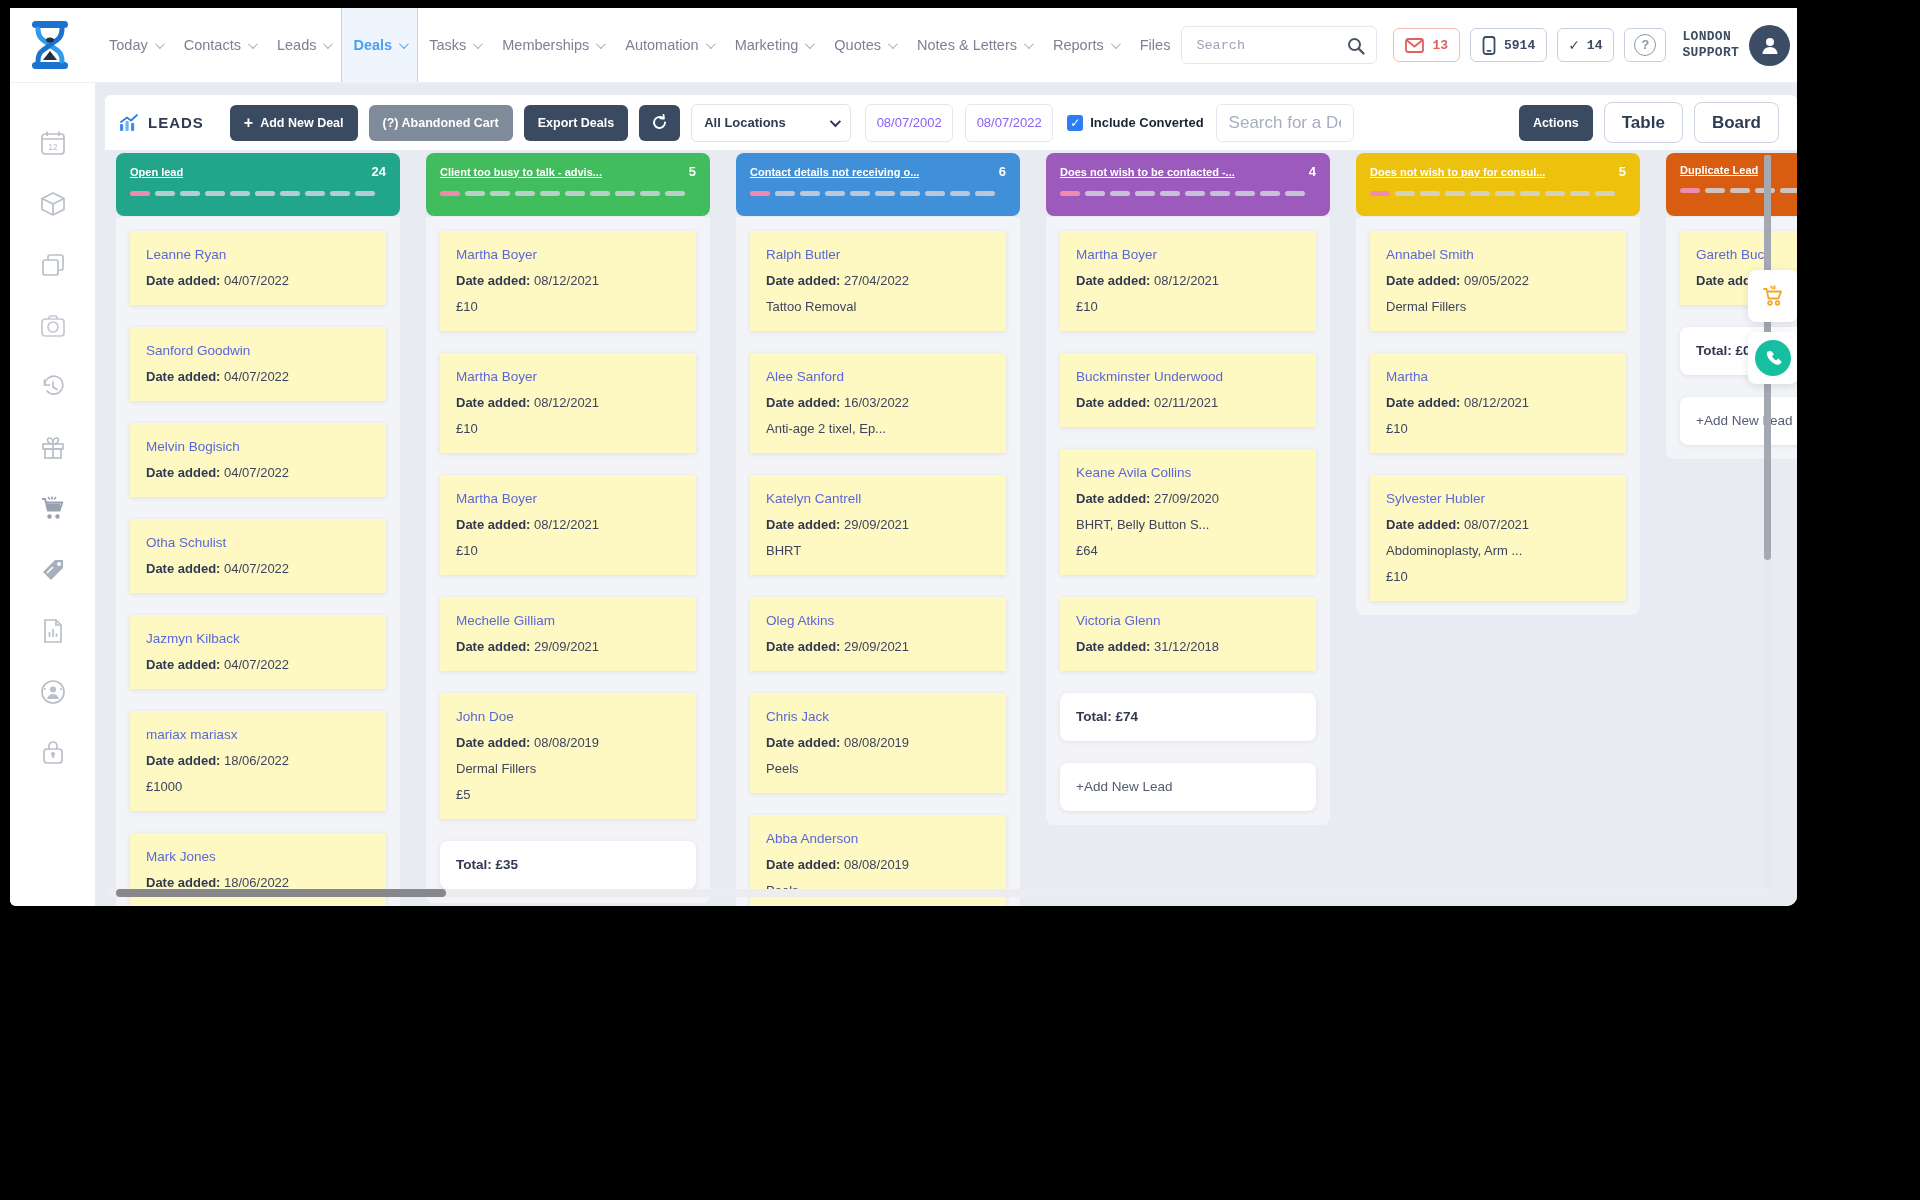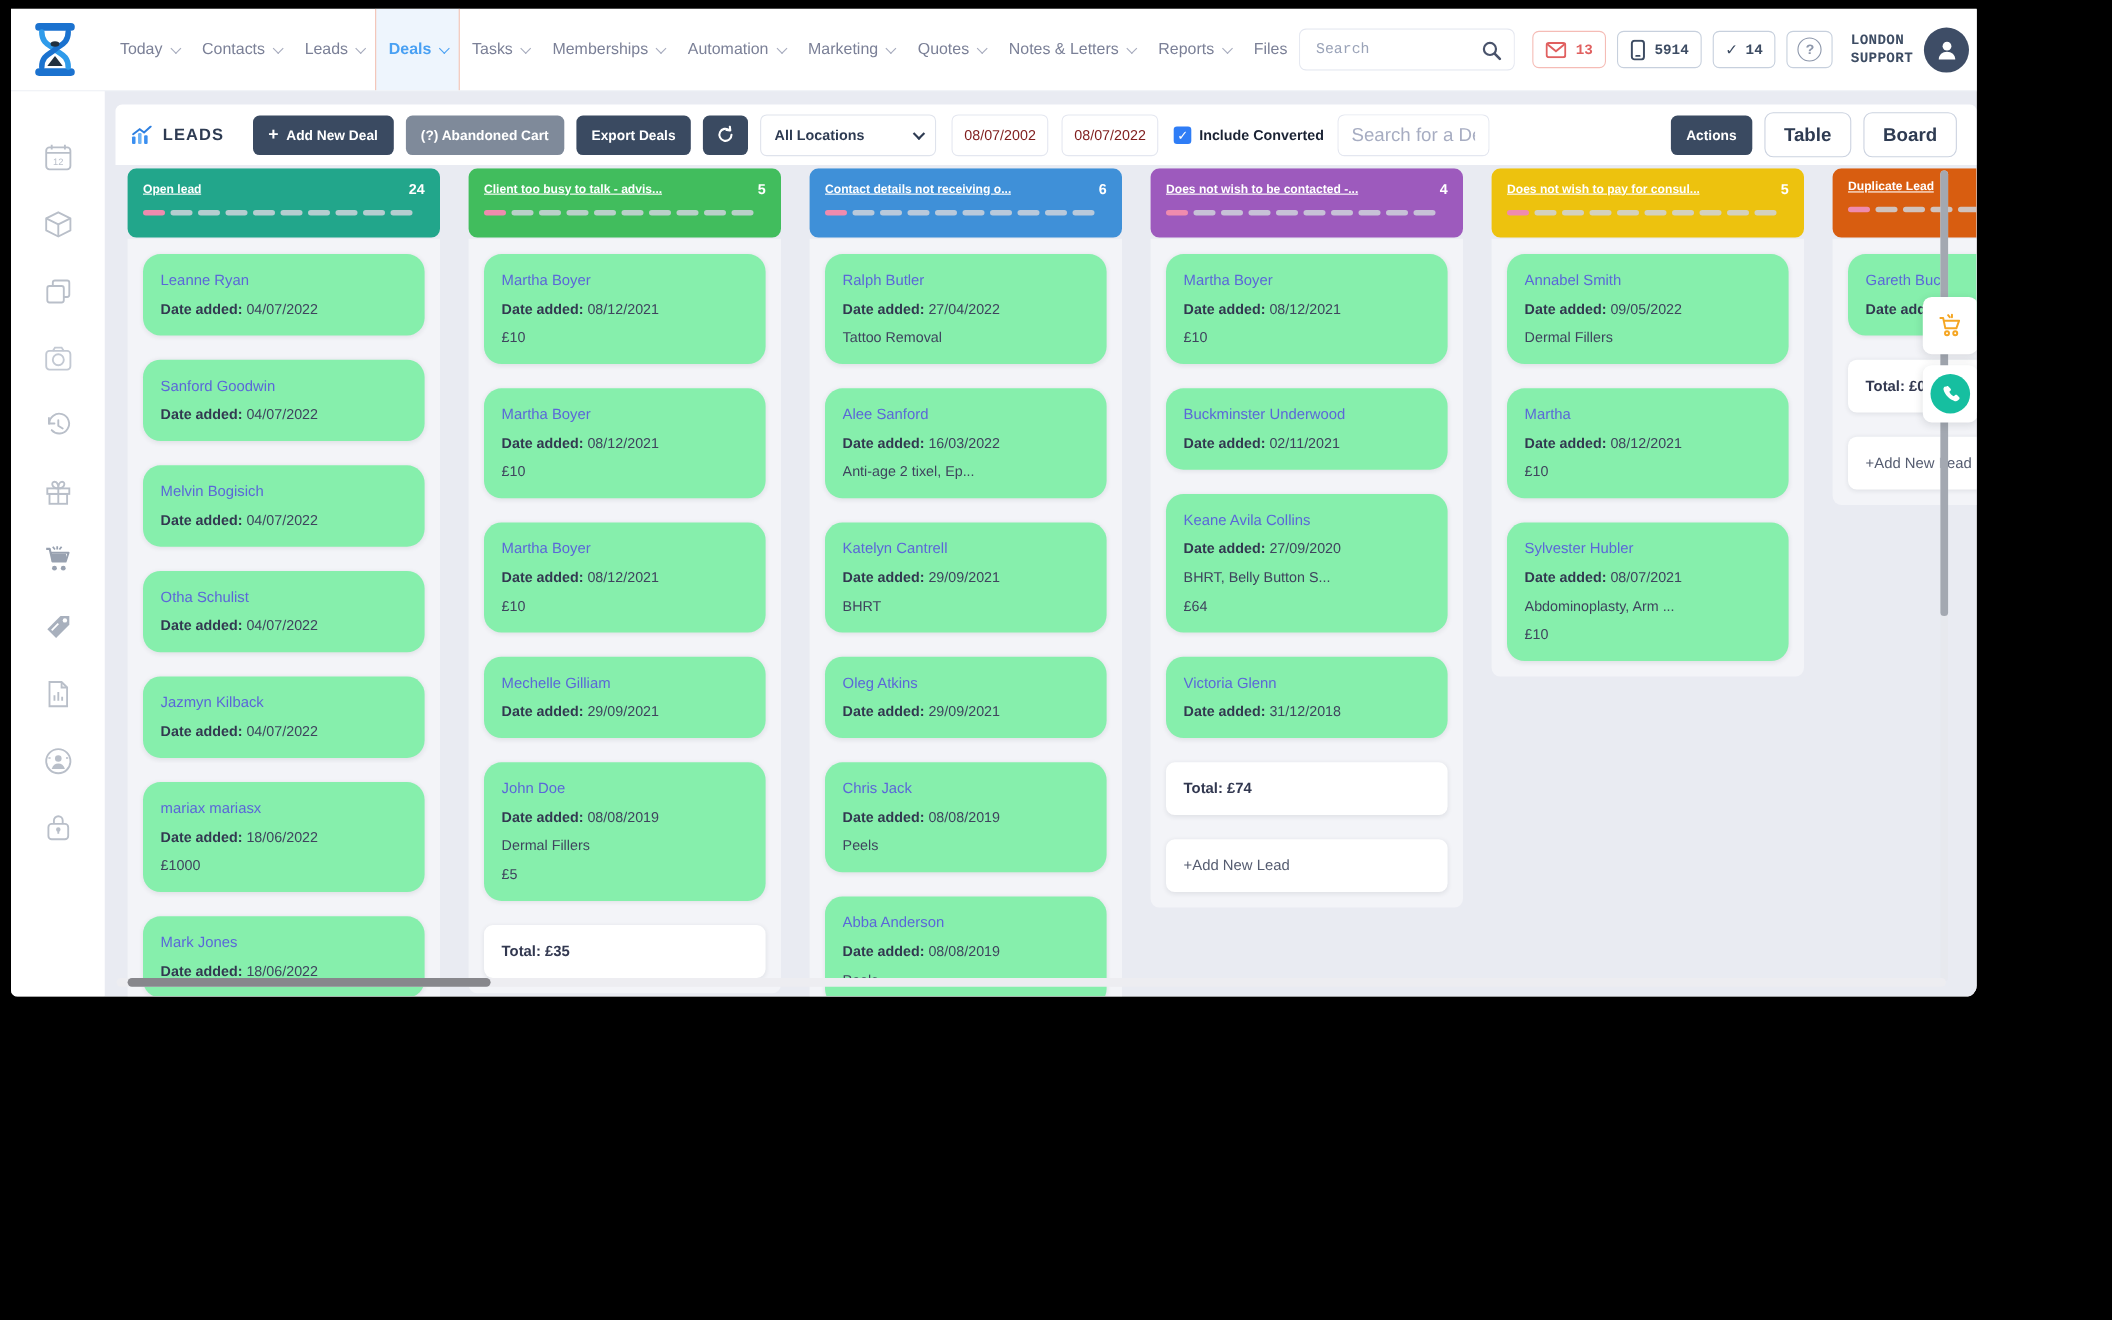--- a/index.html
+++ b/index.html
@@ -40,42 +40,42 @@
 
   .toolbar { position:absolute; left:10px; top:13px; right:0; height:55px; background:#fff; border-radius:6px 6px 0 0; display:flex; align-items:center; padding:0 14px 0 14px; }
   .tb-title { display:flex; align-items:center; margin-right:26px; }
   .tb-title .ttl { font-size:15px; font-weight:bold; color:#2e3b52; letter-spacing:1px; margin-left:9px; }
   .btn-dark { height:36px; background:#3a4a61; color:#fff; border:0; border-radius:6px; font-size:12.5px; font-weight:bold; font-family:inherit; padding:0 14px; margin-right:11px; cursor:pointer; display:flex; align-items:center; white-space:nowrap; }
   .btn-gray { background:#7f8a9a; }
   .btn-dark .plus { font-size:16px; margin-right:7px; font-weight:bold; }
   .btn-icon { padding:0 12px; }
   .tb-select { height:38px; width:160px; border:1px solid #dfe3ec; border-radius:6px; display:flex; align-items:center; padding:0 12px; font-size:13px; color:#2e3b52; font-weight:bold; margin-right:14px; cursor:pointer; }
   .tb-select .chev { width:8px; height:8px; border-right:2px solid #2e3b52; border-bottom:2px solid #2e3b52; transform:rotate(45deg) translateY(-2px); margin-left:auto; }
-  .tb-date { height:38px; width:88px; border:1px solid #e4e7f0; border-radius:6px; display:flex; align-items:center; justify-content:center; font-size:13px; color:#7f1d1d; margin-right:12px; background:#fff; cursor:text; }
+  .tb-date { height:38px; width:88px; border:1px solid #e4e7f0; border-radius:6px; display:flex; align-items:center; justify-content:center; font-size:13px; color:#8b5cf6; margin-right:12px; background:#fff; cursor:text; }
   .chk-wrap { display:flex; align-items:center; margin:0 12px 0 2px; cursor:pointer; }
   .chk { width:16px; height:16px; background:#2f7df6; border-radius:3px; color:#fff; font-size:12px; display:flex; align-items:center; justify-content:center; margin-right:7px; flex:none; }
   .chk-label { font-size:13px; font-weight:bold; color:#1a2233; white-space:nowrap; }
   .tb-dealsearch { height:38px; width:138px; border:1px solid #e4e7f0; border-radius:6px; margin-right:12px; }
   .tb-dealsearch input { width:100%; height:100%; border:0; outline:none; border-radius:6px; padding:0 12px; font-size:17px; font-family:inherit; color:#3d4c63; }
   .tb-dealsearch input::placeholder { color:#a7adc2; }
   .btn-outline { height:41px; background:#fff; border:1.5px solid #ccd3e0; border-radius:8px; color:#2e3b52; font-size:17px; font-weight:600; font-family:inherit; padding:0 17px; margin-right:11px; cursor:pointer; }
 
   
   .board { position:absolute; left:10px; top:71px; right:0; bottom:0; overflow:hidden; }
   .board-row { display:flex; gap:26px; padding-left:11px; align-items:flex-start; }
   .column { width:284px; flex:none; }
   .col-header { height:63px; border-radius:8px; color:#fff; padding:11px 14px 0 14px; cursor:grab; }
   .col-header-top { display:flex; align-items:center; }
   .col-title { font-size:11px; font-weight:bold; white-space:nowrap; overflow:hidden;text-decoration:underline; }
   .col-count { margin-left:auto; font-size:13px; font-weight:bold; padding-left:8px; }
   .col-dashes { display:flex; gap:5px; margin-top:12px; }
   .dash { width:20px; height:5px; border-radius:3px; background:#cfd4dc; opacity:.85; }
   .dash-active { background:#ef8bae; opacity:1; }
   .col-body { background:#f3f4f8; border-radius:0 0 8px 8px; margin-top:1px; padding:14px 14px; display:flex; flex-direction:column; gap:22px; }
-  .card { background:#86efac; border-radius:16px; box-shadow:0 1px 5px rgba(25,32,45,.09); padding:11px 16px; cursor:pointer; }
+  .card { background:#fef9c3; border-radius:0; box-shadow:0 1px 5px rgba(25,32,45,.09); padding:11px 16px; cursor:pointer; }
   .card-name { color:#5b67d8; font-size:13.5px; font-weight:500; line-height:26px; white-space:nowrap; overflow:hidden; }
   .card-line { font-size:13px; color:#3f445e; line-height:26px; white-space:nowrap; overflow:hidden; }
   .card-line b { color:#323850; }
   .card-total { background:#fff; border-radius:8px; box-shadow:0 1px 5px rgba(25,32,45,.09); padding:11px 16px; font-size:13.5px; font-weight:bold; color:#323850; line-height:26px; }
   .card-add { background:#fff; border-radius:8px; box-shadow:0 1px 5px rgba(25,32,45,.09); padding:11px 16px; font-size:13.5px; color:#555c70; line-height:26px; cursor:pointer; white-space:nowrap; overflow:hidden; }
 
   
   .vscroll-track { position:absolute; right:26px; top:73px; width:7px; height:737px; background:#e7e9ee; border-radius:4px; z-index:40; }
   .vscroll-thumb { position:absolute; left:0; top:0; width:7px; height:405px; background:#a3a8b1; border-radius:4px; cursor:pointer; }
   .hscroll-track { position:absolute; left:11px; right:28px; top:807px; height:8px; background:#ededf1; border-radius:4px; z-index:40; }

